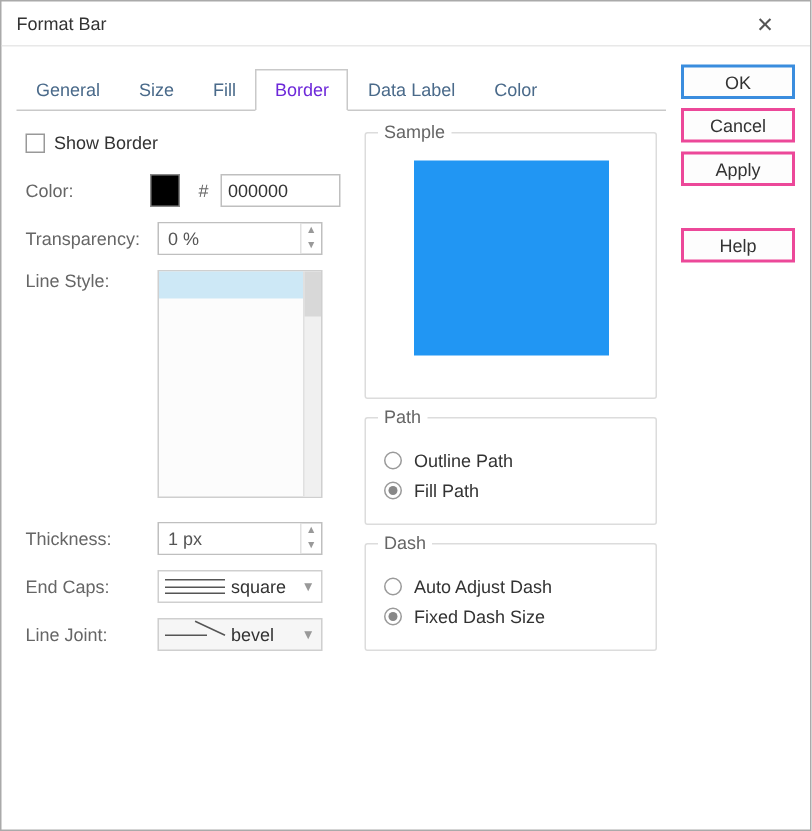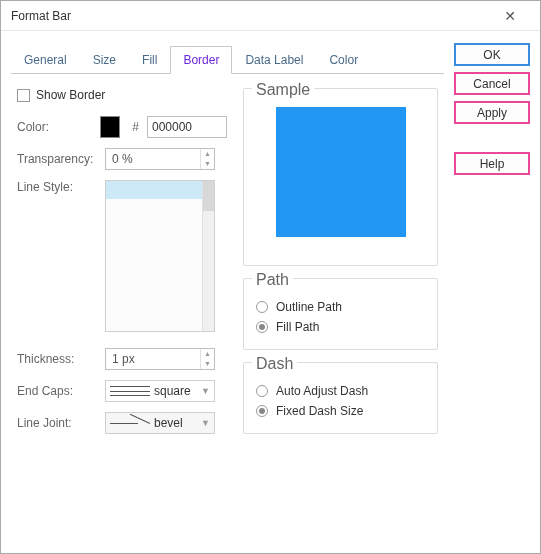--- a/index.html
+++ b/index.html
@@ -50,21 +50,21 @@
 
 .cap-glyph { width: 40px; height: 10px; border-top: 1px solid #555; border-bottom: 1px solid #555; position: relative; }
 .cap-glyph:before { content:""; position:absolute; inset:3px 0; background:#555; height:1px; top:50%;}
 
 .joint-glyph { width: 40px; height: 12px; position: relative; }
 .joint-glyph:before, .joint-glyph:after { content:""; position:absolute; background:#555; height:1px; width:28px; top:50%; }
 .joint-glyph:after { transform: rotate(25deg); transform-origin: right center; right:0; width:22px; }
 
 
 .fset { border: 1px solid #dcdcdc; border-radius: 2px; padding: 18px 10px 12px 10px; position: relative; }
-.fset .legend { position: absolute; top: -8px; left: 8px; background: #fff; padding: 0 4px; color: #666; font-size: 16px; }
+.fset .legend { position: absolute; top: -8px; left: 8px; background: #fff; padding: 0 4px; color: #666; font-size: 12px; }
 .sample-swatch { width: 130px; height: 130px; background: #2196f3; margin: 0 auto; }
 
 .radio-row { display: flex; align-items: center; gap: 8px; padding: 3px 2px; color: #888; }
 .radio { width: 12px; height: 12px; border: 1px solid #9a9a9a; border-radius: 50%; display: inline-flex; align-items: center; justify-content: center; background: #fff; }
 .radio.sel:after { content:""; width:6px; height:6px; border-radius:50%; background:#888; }
 
 
 .btn { height: 23px; border: 2px solid #ec4899; background: #fdfdfd; text-align: center; line-height: 21px; cursor: pointer; color: #333; }
 .btn.primary { border-color: #3a8dde; }
 .right-pane .gap { height: 16px; }

